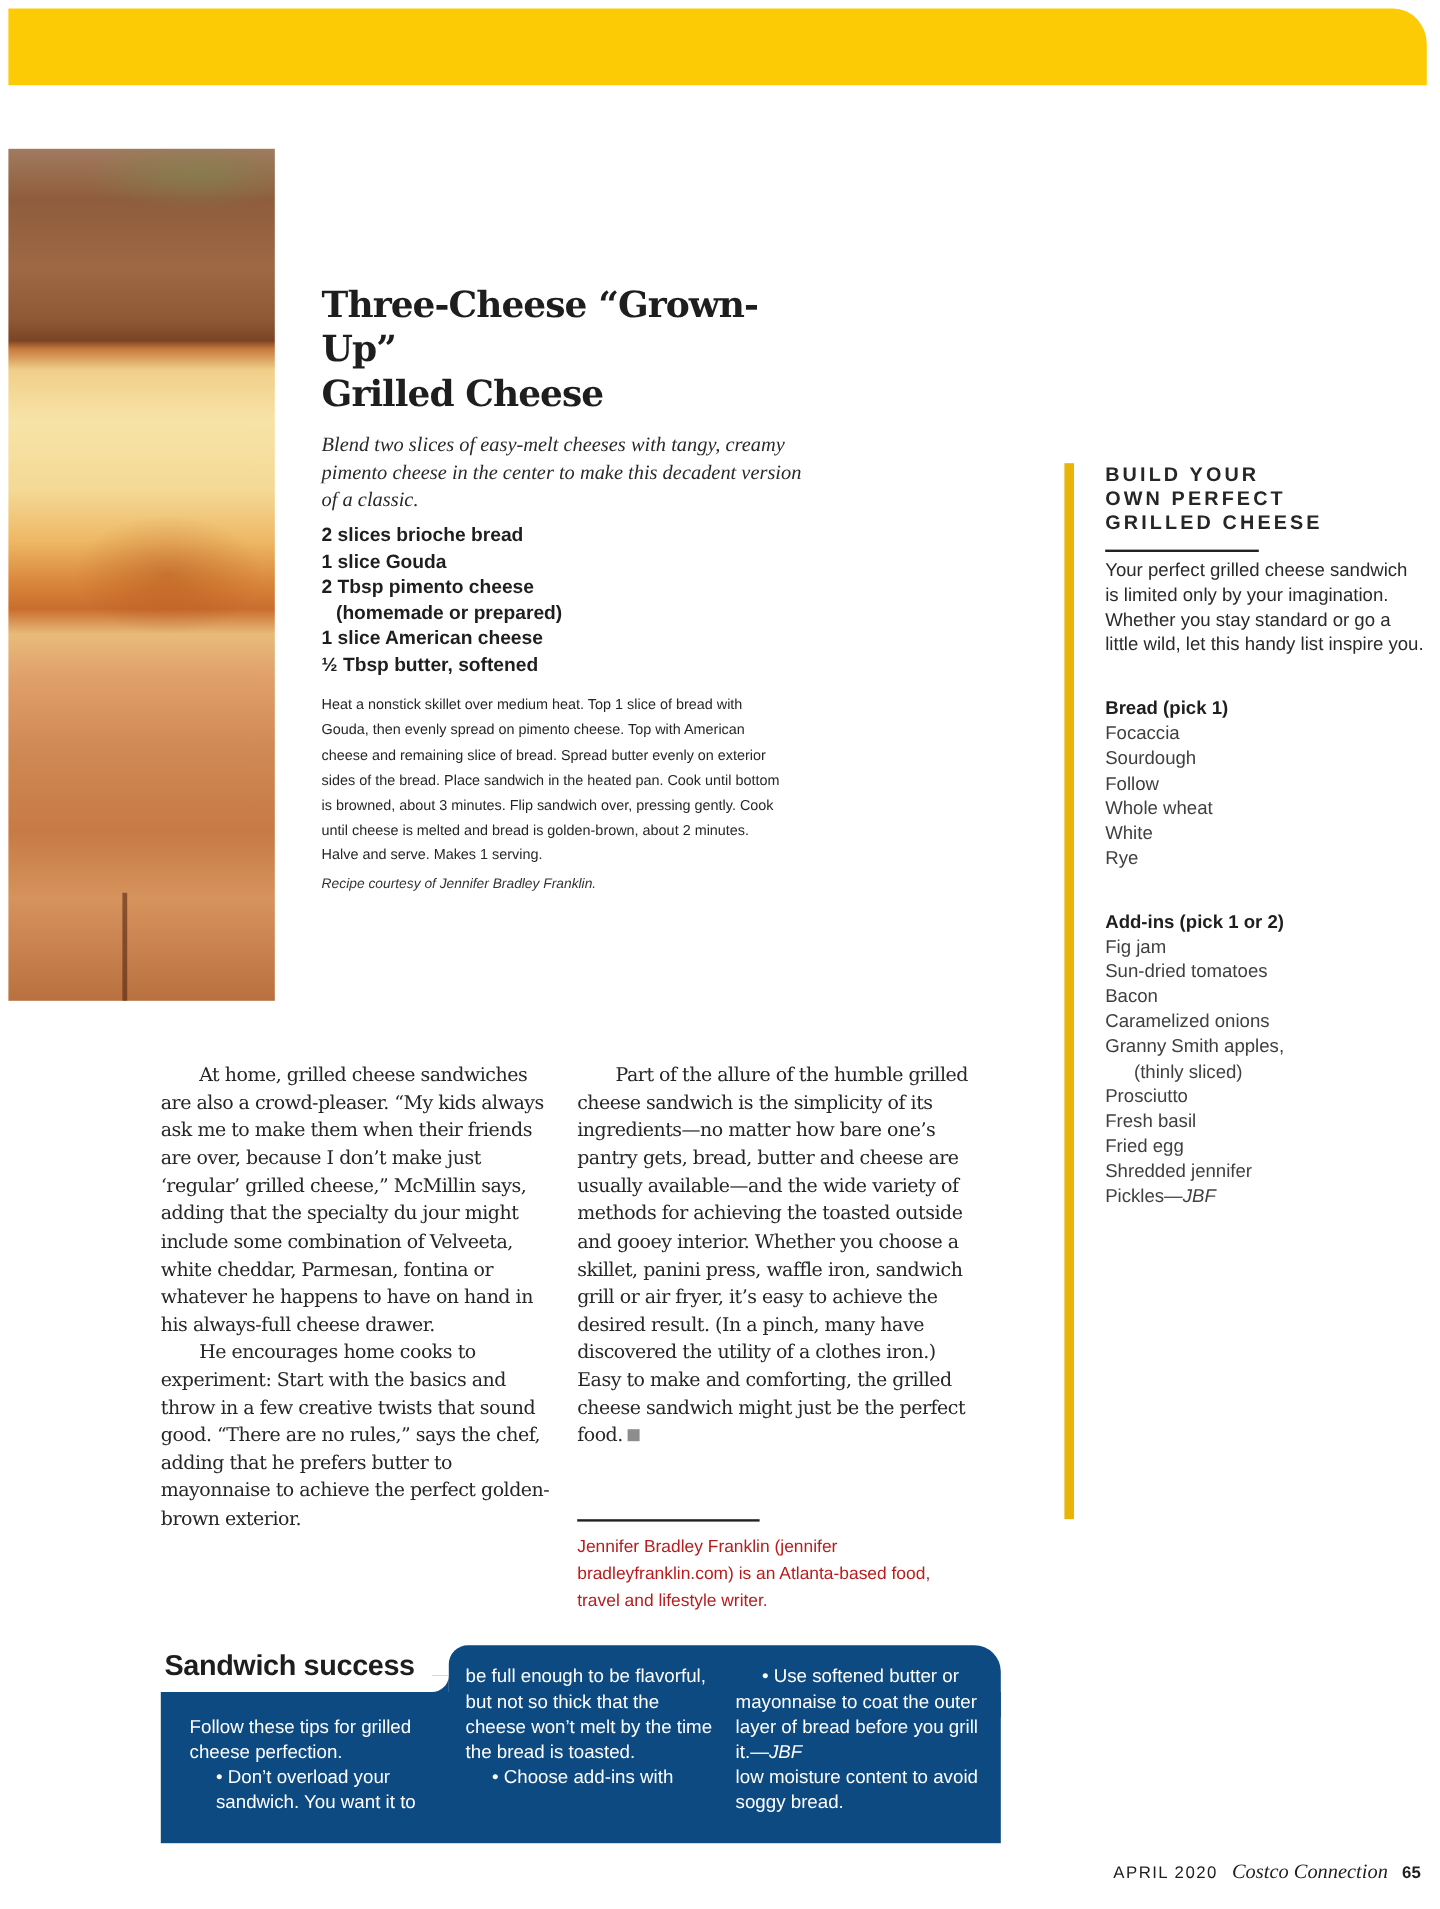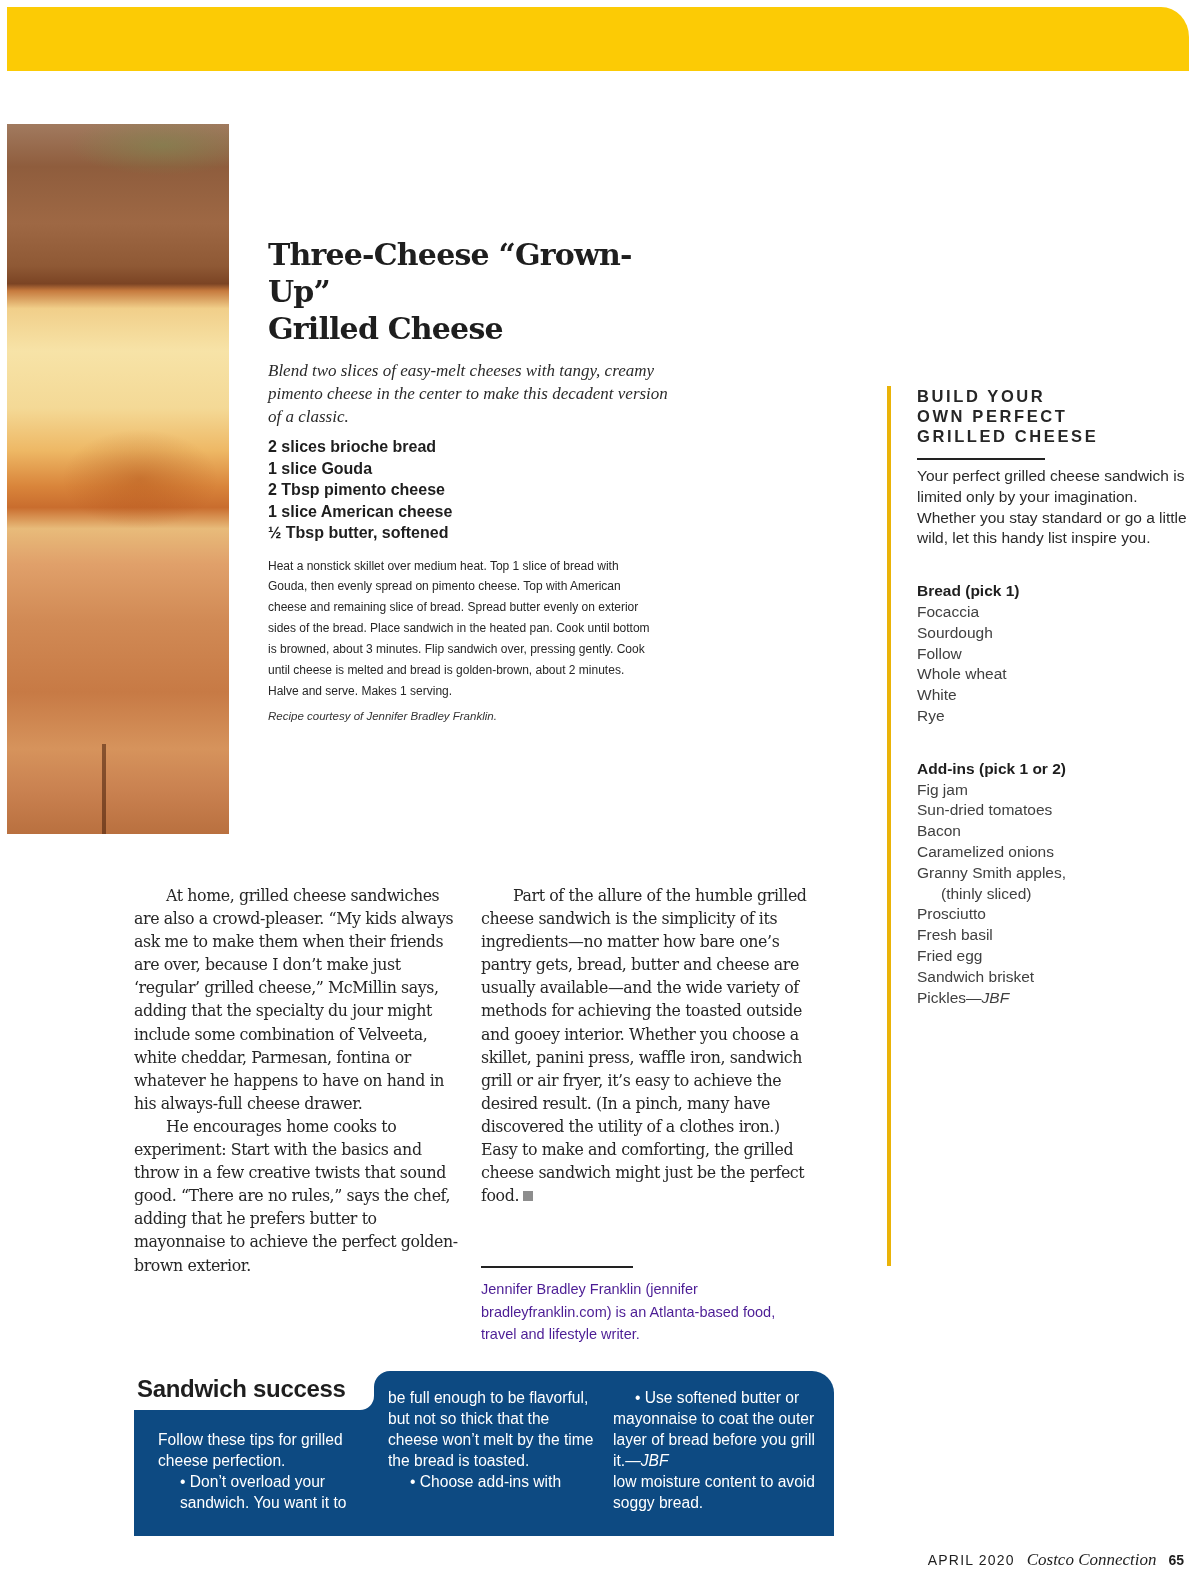--- a/index.html
+++ b/index.html
@@ -23,38 +23,38 @@
 
   .recipe { position: absolute; left: 268px; top: 236px; width: 400px; }
   .recipe-title { font-family: "DejaVu Serif", serif; font-weight: bold; font-size: 30px; line-height: 37px; color: #1e1e1e; letter-spacing: -0.8px; }
   .recipe-intro { margin-top: 12px; font-family: "Liberation Serif", serif; font-style: italic; font-size: 17px; line-height: 23px; color: #2a2a2a; }
   .ingredients { margin-top: 8px; list-style: none; }
   .ingredients li { font-weight: bold; font-size: 16px; line-height: 21.5px; color: #1e1e1e; }
   .ingredients li.indent { padding-left: 12px; }
   .method { margin-top: 12px; font-size: 12px; line-height: 20.9px; color: #262626; width: 385px; }
   .credit { margin-top: 8px; font-style: italic; font-size: 11.5px; color: #333; }
 
-  .sidebar { position: absolute; left: 887px; top: 386px; width: 300px; border-left: 4px solid #eab308; height: 880px; padding-left: 26px; }
+  .sidebar { position: absolute; left: 887px; top: 386px; width: 300px; border-left: 8px solid #eab308; height: 880px; padding-left: 26px; }
   .sidebar-title { font-weight: bold; font-size: 16.5px; line-height: 20px; letter-spacing: 2.6px; color: #262626; }
   .sidebar-rule { width: 128px; height: 2px; background: #222; margin: 12px 0 6px; }
   .sidebar-intro { font-size: 15.5px; line-height: 20.8px; color: #2a2a2a; }
   .group { margin-top: 32px; }
   .group-head { font-weight: bold; font-size: 15.5px; line-height: 20.8px; color: #1e1e1e; }
   .group ul { list-style: none; }
   .group li { font-size: 15.5px; line-height: 20.8px; color: #404040; }
   .group li.indent { padding-left: 24px; }
   .group li .sig { font-style: italic; }
 
   .article { position: absolute; top: 884px; width: 330px; font-family: "DejaVu Serif", serif; font-size: 15.8px; line-height: 23.1px; color: #262626; letter-spacing: -0.4px; }
   .col1 { left: 134px; width: 330px; }
   .col2 { left: 481px; width: 330px; }
   .article p { text-indent: 32px; }
   .end-mark { display: inline-block; width: 10px; height: 10px; background: #8d8d8d; margin-left: 4px; vertical-align: 0; }
   .bio-rule { position: absolute; left: 481px; top: 1266px; width: 152px; height: 2px; background: #222; }
-  .bio { position: absolute; left: 481px; top: 1278px; width: 330px; font-size: 14.5px; line-height: 22.5px; color: #4c1d95; }
+  .bio { position: absolute; left: 481px; top: 1278px; width: 330px; font-size: 14.5px; line-height: 22.5px; color: #b91c1c; }
 
   .tips-box { position: absolute; left: 134px; top: 1410px; width: 700px; height: 126px; background: #0d4a82; }
   .tips-tab { position: absolute; left: 374px; top: 1371px; width: 460px; height: 60px; background: #0d4a82; border-top-left-radius: 16px; border-top-right-radius: 22px; }
   .tips-notch { position: absolute; left: 360px; top: 1396px; width: 14px; height: 14px; background: #0d4a82; }
   .tips-notch::after { content: ""; position: absolute; inset: 0; background: #ffffff; border-bottom-right-radius: 14px; }
   .tips-title { position: absolute; left: 137px; top: 1374px; font-weight: bold; font-size: 24px; line-height: 30px; color: #1e1e1e; letter-spacing: -0.3px; }
   .tips-col { position: absolute; color: #ffffff; font-size: 15.6px; line-height: 20.9px; }
   .tips-col .indent { padding-left: 22px; }
   .tips-c1 { left: 158px; top: 1430px; width: 225px; }
   .tips-c2 { left: 388px; top: 1388px; width: 215px; }
@@ -76,20 +76,21 @@
 <section class="recipe">
   <h1 class="recipe-title">
     <span>Three-Cheese “Grown-Up”</span><br>
     <span>Grilled Cheese</span>
   </h1>
   <p class="recipe-intro">Blend two slices of easy-melt cheeses with tangy, creamy pimento cheese in the center to make this decadent version of a classic.</p>
   <ul class="ingredients">
     <li>2 slices brioche bread</li>
     <li>1 slice Gouda</li>
     <li>2 Tbsp pimento cheese</li>
+    <li class="indent">(homemade or prepared)</li>
     <li>1 slice American cheese</li>
     <li>½ Tbsp butter, softened</li>
   </ul>
   <p class="method">Heat a nonstick skillet over medium heat. Top 1 slice of bread with Gouda, then evenly spread on pimento cheese. Top with American cheese and remaining slice of bread. Spread butter evenly on exterior sides of the bread. Place sandwich in the heated pan. Cook until bottom is browned, about 3 minutes. Flip sandwich over, pressing gently. Cook until cheese is melted and bread is golden-brown, about 2 minutes. Halve and serve. Makes 1 serving.</p>
   <p class="credit">Recipe courtesy of Jennifer Bradley Franklin.</p>
 </section>
 
 <aside class="sidebar">
   <h2 class="sidebar-title">
     <span>BUILD YOUR</span><br>
@@ -117,21 +118,21 @@
     <ul>
       <li>Fig jam</li>
       <li>Sun-dried tomatoes</li>
       <li>Bacon</li>
       <li>Caramelized onions</li>
       <li>Granny Smith apples,</li>
       <li class="indent">(thinly sliced)</li>
       <li>Prosciutto</li>
       <li>Fresh basil</li>
       <li>Fried egg</li>
-      <li>Sandwich brisket</li>
+      <li>Shredded jennifer</li>
       <li><span>Pickles—</span><span class="sig">JBF</span></li>
     </ul>
   </div>
 </aside>
 
 <div class="article col1">
   <p>At home, grilled cheese sandwiches are also a crowd-pleaser. “My kids always ask me to make them when their friends are over, because I don’t make just ‘regular’ grilled cheese,” McMillin says, adding that the specialty du jour might include some combination of Velveeta, white cheddar, Parmesan, fontina or whatever he happens to have on hand in his always-full cheese drawer.</p>
   <p>He encourages home cooks to experiment: Start with the basics and throw in a few creative twists that sound good. “There are no rules,” says the chef, adding that he prefers butter to mayonnaise to achieve the perfect golden-brown exterior.</p>
 </div>
 

